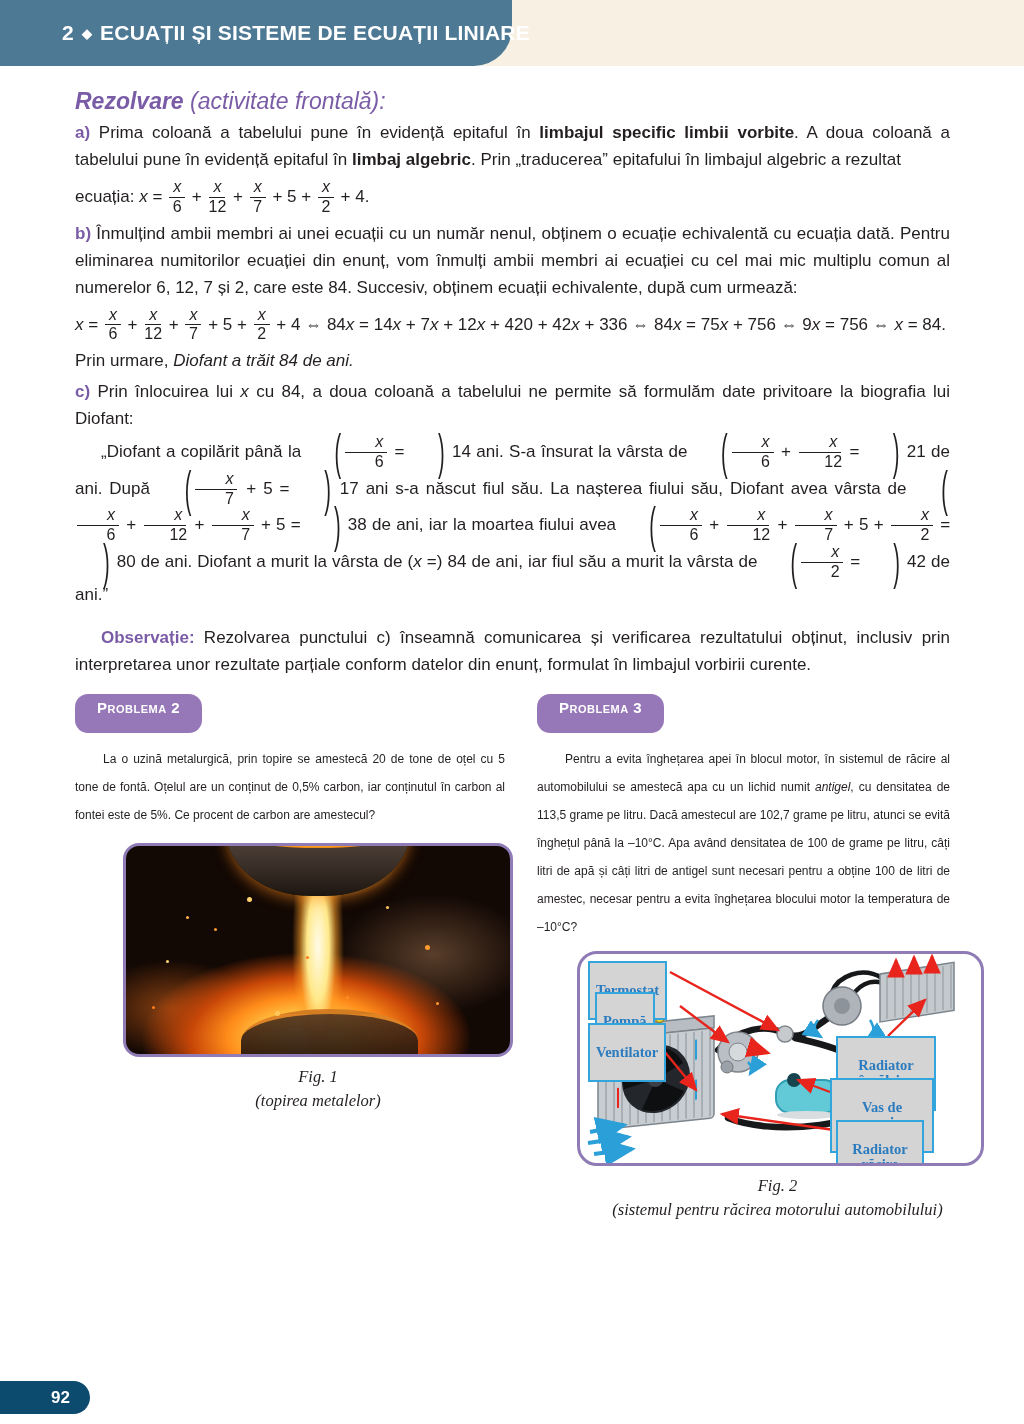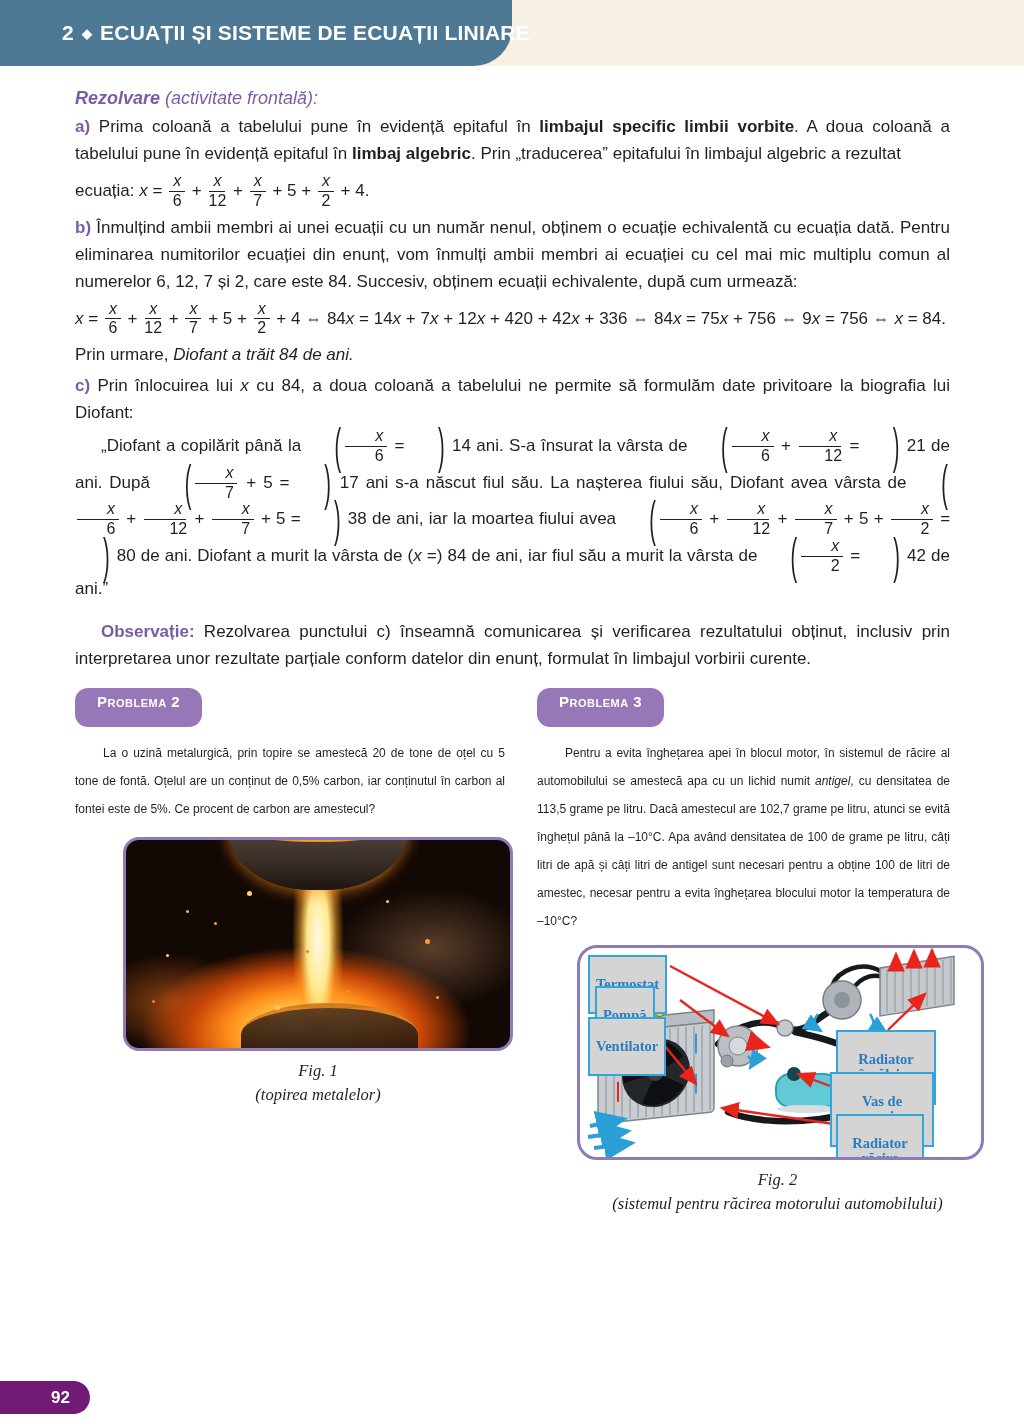--- a/index.html
+++ b/index.html
@@ -10,21 +10,21 @@
   .chapter-banner{position:absolute;top:0;left:0;width:512px;height:66px;background:#4d7995;
         border-radius:0 0 38px 0;display:flex;align-items:center;padding-left:62px;box-sizing:border-box;}
   .chapter-banner .btxt{color:#ffffff;font-weight:700;font-size:21px;letter-spacing:.2px;white-space:nowrap;}
   .chapter-banner .diamond{color:#ffffff;font-size:13px;margin:0 8px;vertical-align:2px;}
   
   .main{position:absolute;top:66px;left:75px;width:875px;}
   .body-txt{font-size:17px;line-height:27px;text-align:justify;}
   .seg-b{font-weight:700;}
   .seg-i{font-style:italic;}
   .seg-pb{color:#7a5ba6;font-weight:700;}
-  .rezolvare{margin-top:22px;font-size:18px;}
+  .rezolvare{margin-top:22px;font-size:23px;}
   .rezolvare .rz-title{color:#7a5ba6;font-weight:700;font-style:italic;}
   .rezolvare .rz-sub{color:#7a5ba6;font-style:italic;}
   .para{margin-top:4px;}
   
   .frac{display:inline-flex;flex-direction:column;align-items:center;vertical-align:middle;
         margin:0 2px;line-height:1.05;font-size:16px;}
   .frac .num{font-style:italic;padding:0 4px 1px;border-bottom:1.6px solid #231f20;}
   .frac .den{padding-top:1px;}
   .bigparen{display:inline-block;transform:scaleY(2.5);font-size:20px;font-weight:300;
         vertical-align:middle;margin:0 2px;color:#231f20;}
@@ -65,21 +65,21 @@
   
   .fig2-frame{position:relative;margin-top:10px;margin-left:40px;width:401px;height:209px;
         border:3px solid #8f7bb5;border-radius:20px;background:#ffffff;overflow:hidden;}
   .fig2-frame svg{position:absolute;left:0;top:0;}
   .diag-label{position:absolute;background:#d4d4d4;border:2px solid #31a5dc;color:#2b7bbf;
         font-family:"Liberation Serif",serif;font-weight:700;font-size:14.5px;line-height:1.08;
         text-align:center;padding:20px 6px;box-sizing:border-box;}
   .fig2-caption{margin-top:8px;width:481px;margin-left:0;text-align:center;font-style:italic;
         font-size:16.5px;line-height:24px;}
   
-  .page-tab{position:absolute;left:0;bottom:10px;width:90px;height:33px;background:#701a75;
+  .page-tab{position:absolute;left:0;bottom:10px;width:90px;height:33px;background:#0c4a6e;
         border-radius:0 17px 17px 0;color:#ffffff;font-weight:700;font-size:17px;line-height:33px;
         text-align:right;padding-right:20px;box-sizing:border-box;}
 </style>
 </head>
 <body>
 
 <div class="page">
 
   <div class="top-strip"></div>
   <div class="chapter-banner">

